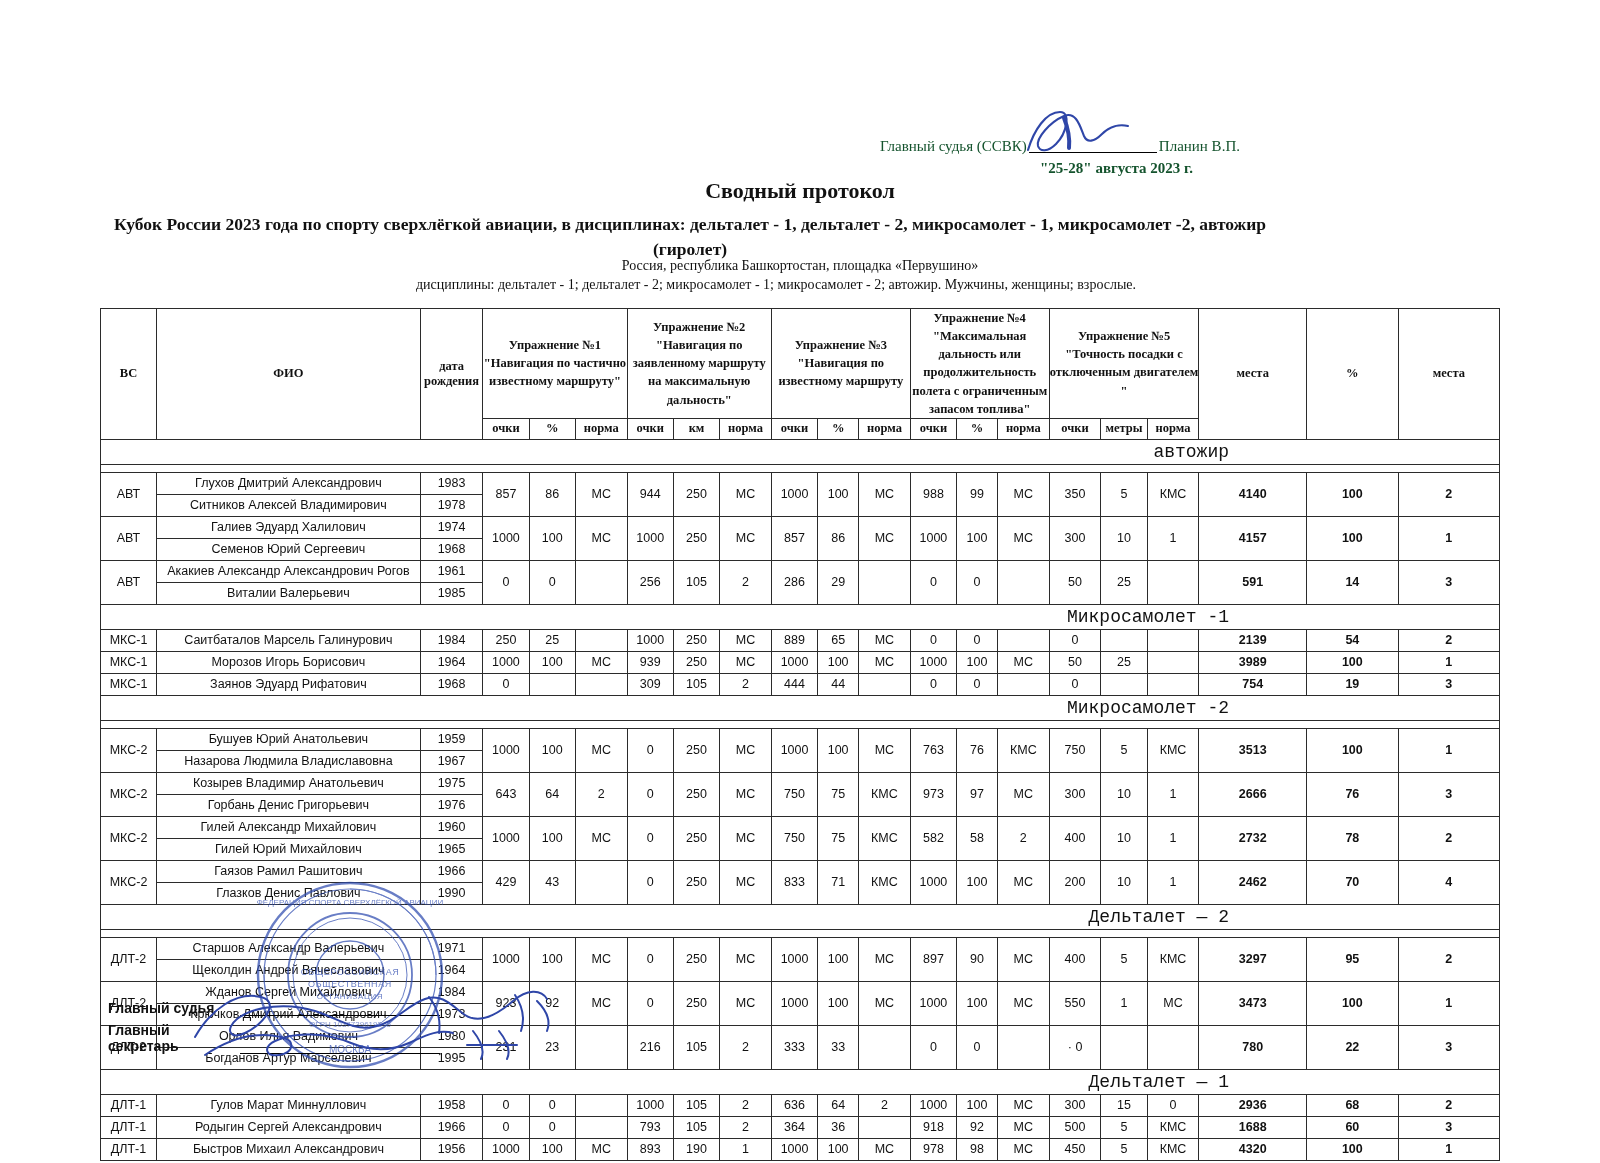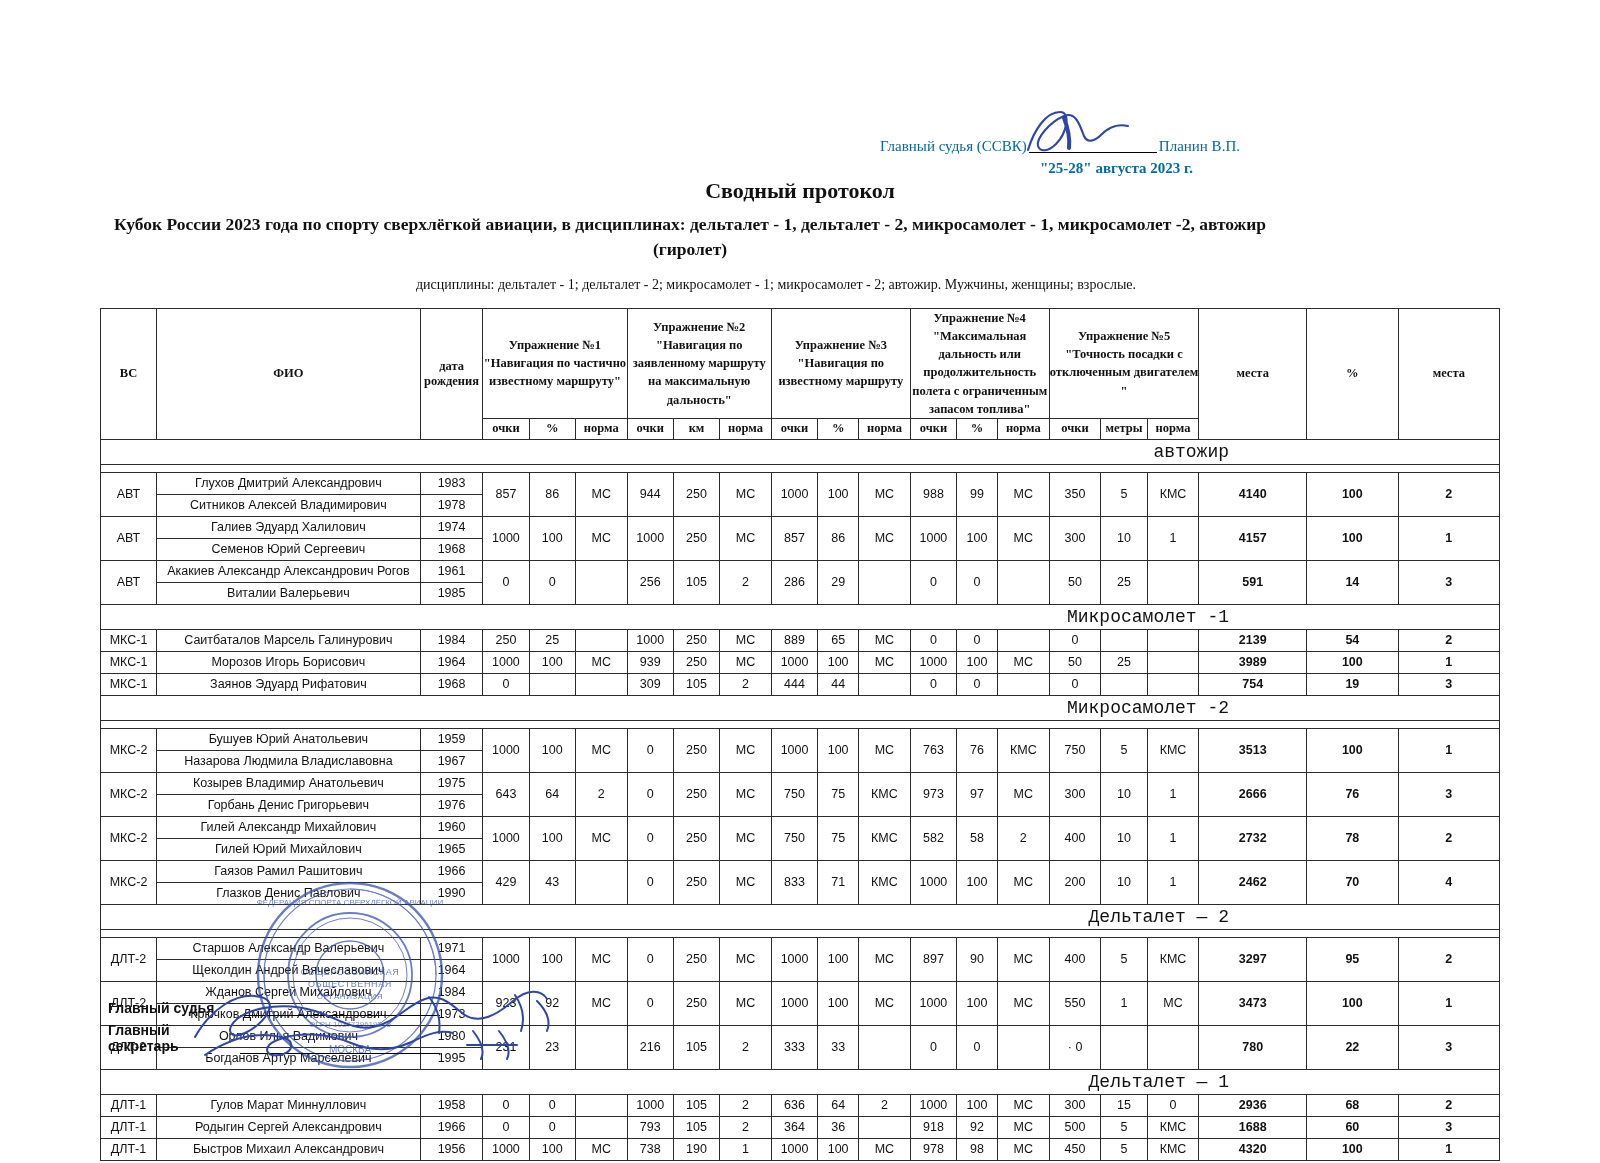--- a/index.html
+++ b/index.html
@@ -9,21 +9,21 @@
     font-family:"Liberation Sans", sans-serif;
     color:#111;
     position:relative;
     overflow:hidden;
   }
   .page{position:relative;width:1600px;height:1163px;}
 
   
   .top-sign{
     position:absolute; left:880px; top:138px; width:420px;
-    font-family:"Liberation Serif", serif; font-size:15px; color:#0369a1;
+    font-family:"Liberation Serif", serif; font-size:15px; color:#14532d;
   }
   .top-sign .line1{white-space:nowrap;}
   .top-sign .judge-label{font-family:"Liberation Serif",serif;}
   .top-sign .sig-gap{display:inline-block;width:128px;border-bottom:1px solid #000;vertical-align:-2px;margin:0 2px;}
   .top-sign .name{font-family:"Liberation Serif",serif;}
   .top-sign .date{margin-top:5px;margin-left:160px;font-weight:bold;font-size:15px;white-space:nowrap;}
 
   
   .sig-top{position:absolute;left:1020px;top:108px;width:110px;height:48px;pointer-events:none;}
 
@@ -127,20 +127,21 @@
              C 16 30, 30 14, 44 8 C 56 3, 60 18, 64 28 C 67 35, 74 34, 82 26
              C 90 18, 100 16, 108 18" fill="none" stroke="#2f46a8" stroke-width="2.1" stroke-linecap="round"></path>
     <path d="M44 10 C 48 20, 50 30, 49 40" fill="none" stroke="#2f46a8" stroke-width="4" stroke-linecap="round"></path>
   </svg>
 
   <div class="t-protocol">Сводный протокол</div>
   <div class="t-main">
     <div>Кубок России 2023 года по спорту сверхлёгкой авиации, в дисциплинах: дельталет - 1, дельталет - 2,  микросамолет - 1, микросамолет -2,  автожир</div>
     <div>(гиролет)</div>
   </div>
+  <div class="t-place">Россия, республика Башкортостан, площадка «Первушино»</div>
   <div class="t-disc">дисциплины: дельталет - 1; дельталет - 2; микросамолет - 1; микросамолет - 2; автожир. Мужчины, женщины; взрослые.</div>
 
   <table class="proto">
     <colgroup>
       <col style="width:52px">
         <col style="width:245px">
         <col style="width:58px">
       <col style="width:43px">
         <col style="width:43px">
         <col style="width:48px">
@@ -602,21 +603,21 @@
           <td class="pctv" rowspan="1">60</td>
           <td class="place" rowspan="1">3</td>
         </tr>
         <tr>
           <td class="vscell" rowspan="1">ДЛТ-1</td>
           <td class="fiocell">Быстров Михаил Александрович</td>
           <td class="dobcell">1956</td>
           <td class="num" rowspan="1">1000</td>
           <td class="num" rowspan="1">100</td>
           <td class="num" rowspan="1">МС</td>
-          <td class="num" rowspan="1">738</td>
+          <td class="num" rowspan="1">893</td>
           <td class="num" rowspan="1">190</td>
           <td class="num" rowspan="1">1</td>
           <td class="num" rowspan="1">1000</td>
           <td class="num" rowspan="1">100</td>
           <td class="num" rowspan="1">МС</td>
           <td class="num" rowspan="1">978</td>
           <td class="num" rowspan="1">98</td>
           <td class="num" rowspan="1">МС</td>
           <td class="num" rowspan="1">450</td>
           <td class="num" rowspan="1">5</td>

